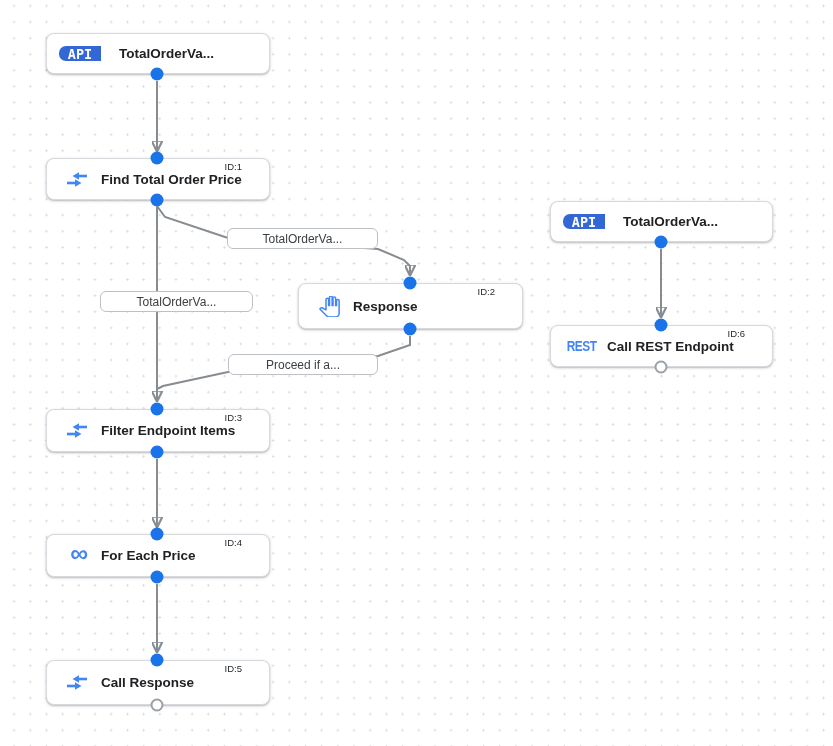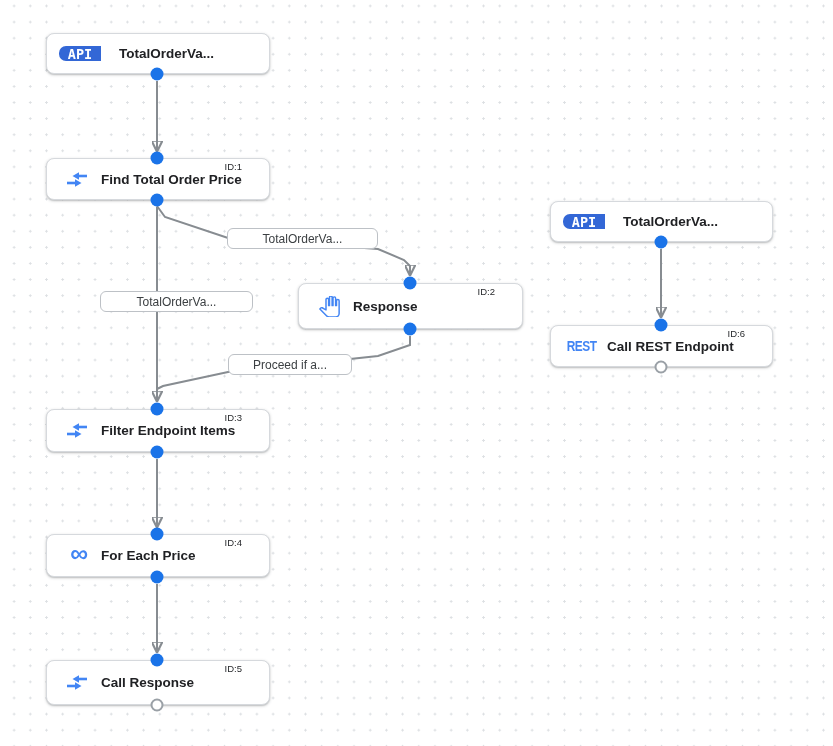--- a/index.html
+++ b/index.html
@@ -70,21 +70,21 @@
     <path d="M157,584 L157,651" marker-end="url(#arrow)"></path>
     <path d="M661,249 L661,316" marker-end="url(#arrow)"></path>
   </svg>
 
   <div class="edge-label" style="left:227px;top:228px;width:151px;">
     <span>TotalOrderVa...</span>
   </div>
   <div class="edge-label" style="left:100px;top:291px;width:153px;">
     <span>TotalOrderVa...</span>
   </div>
-  <div class="edge-label" style="left:228px;top:354px;width:124px;">
+  <div class="edge-label" style="left:228px;top:354px;width:150px;">
     <span>Proceed if a...</span>
   </div>
 
   <div class="node trigger" style="left:46px;top:33px;width:224px;height:41px;">
     <span class="api-badge">API</span>
     <span class="node-title">TotalOrderVa...</span>
   </div>
 
   <div class="node task" style="left:46px;top:158px;width:224px;height:42px;">
     <span class="task-icon">

